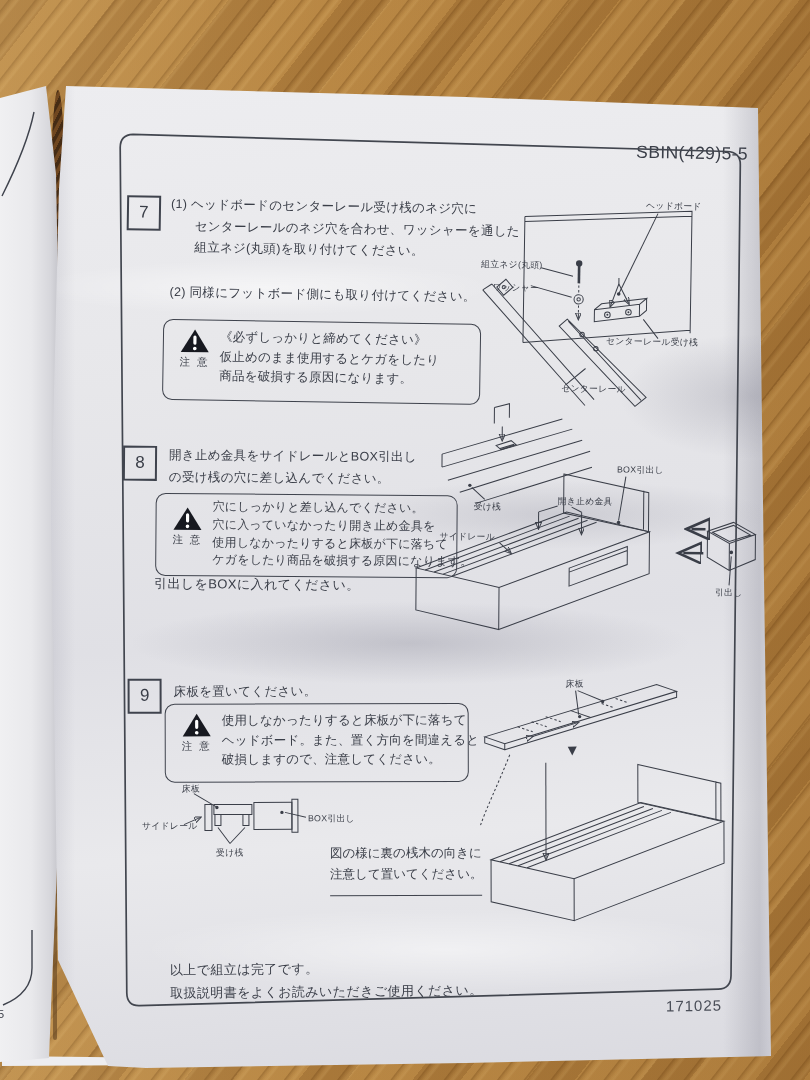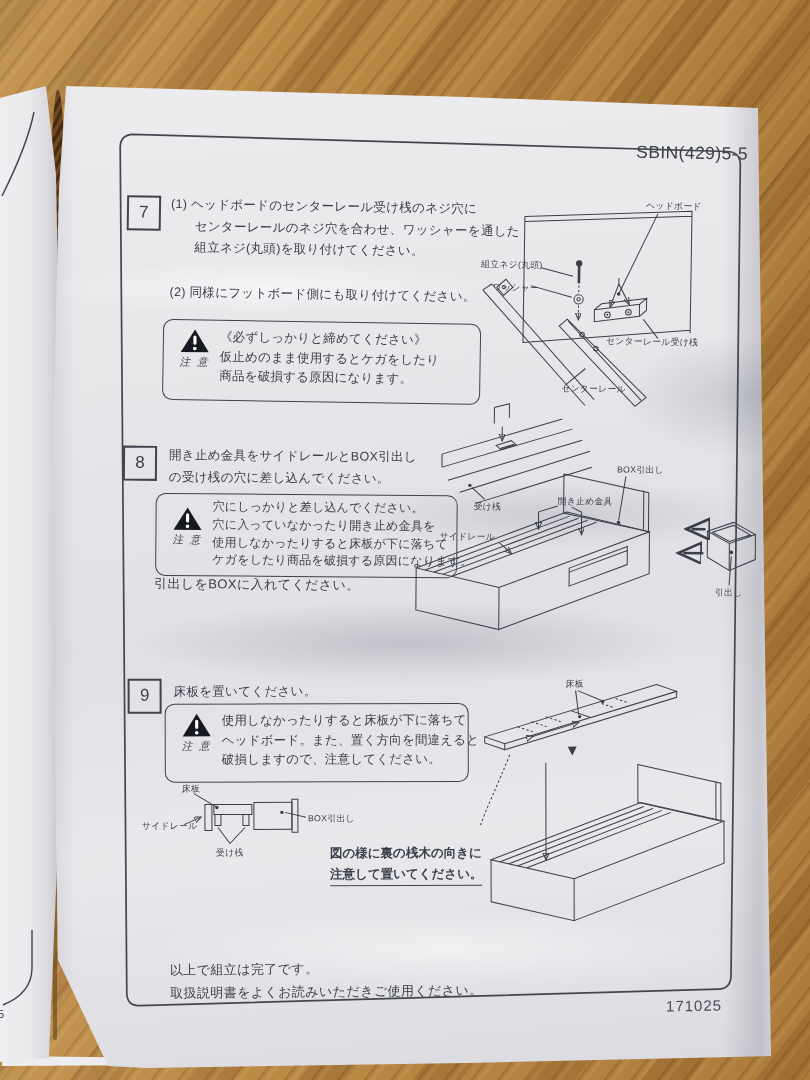--- a/index.html
+++ b/index.html
@@ -48,27 +48,27 @@
   
   .code{position:absolute;left:502px;top:62px;width:200px;text-align:right;
     font-size:17.5px;letter-spacing:.4px;transform:rotate(1deg);}
   .numbox{position:absolute;width:30px;height:31px;border:2px solid #3f434d;
     text-align:center;font-size:17px;line-height:29px;}
   .jtext{font-size:12.5px;line-height:21.5px;letter-spacing:.3px;white-space:nowrap;}
   .jtext .indent{margin-left:24px;}
   .caution{position:absolute;border:1.6px solid #3f434d;border-radius:10px;}
   .caution .icon-col{position:absolute;left:10px;top:8px;width:42px;text-align:center;}
   .caution .icon-col svg{width:30px;height:25px;display:block;margin:0 auto;}
-  .caution .c-label{font-size:10.5px;letter-spacing:2px;margin-top:2px;display:block;font-style:italic;}
+  .caution .c-label{font-size:10.5px;letter-spacing:2px;margin-top:2px;display:block;}
   .ctext{position:absolute;left:56px;top:7px;font-size:12.5px;line-height:19.5px;
     letter-spacing:.2px;white-space:nowrap;}
   .ctext.small{font-size:12px;line-height:17.8px;top:4px;}
   .note-line{position:absolute;font-size:13px;letter-spacing:.4px;white-space:nowrap;}
   .note9{position:absolute;font-size:12.5px;line-height:21px;white-space:nowrap;}
-  .note9 .ul{border-bottom:1.2px solid #3f434d;padding-bottom:4px;}
+  .note9 .ul{border-bottom:1.2px solid #3f434d;padding-bottom:14px;}
   .footer{position:absolute;left:124px;top:878px;font-size:13px;line-height:22.5px;
     letter-spacing:.4px;white-space:nowrap;transform:rotate(-.55deg);}
   .serial{position:absolute;left:620px;top:917px;font-size:15px;letter-spacing:1px;color:#4a4e58;
     transform:rotate(-.8deg);}
   .s7{transform:rotate(.9deg);transform-origin:left top;}
   .s8{transform:rotate(.45deg);transform-origin:left top;}
   .s9{transform:rotate(-.15deg);transform-origin:left top;}
   .sec{position:absolute;left:0;top:0;width:728px;height:0;}
   
   svg.diag{position:absolute;overflow:visible;}
@@ -292,21 +292,21 @@
           <circle class="fill" cx="148" cy="31" r="1.7"></circle>
           <path d="M172,36 L151,31"></path>
           <path d="M50,43 L66,36" marker-end="url(#m9)"></path>
         </g>
         <text x="48" y="10">床板</text>
         <text x="8" y="47">サイドレール</text>
         <text x="82" y="74">受け桟</text>
         <text x="174" y="40">BOX引出し</text>
       </svg>
 
-      <div class="note9" style="left:282px;top:764px;font-weight:bold;">
+      <div class="note9" style="left:282px;top:764px;">
         <div>図の様に裏の桟木の向きに</div>
         <div><span class="ul">注意して置いてください。</span></div>
       </div>
 
       <svg class="diag" style="left:406px;top:572px;width:300px;height:285px;" viewBox="0 0 300 285">
         <defs>
           <marker id="m9b" markerWidth="8" markerHeight="8" refX="5.5" refY="3" orient="auto">
             <path d="M0,0 L7,3 L0,6 Z" fill="#3a3e48" stroke="none"></path>
           </marker>
         </defs>

